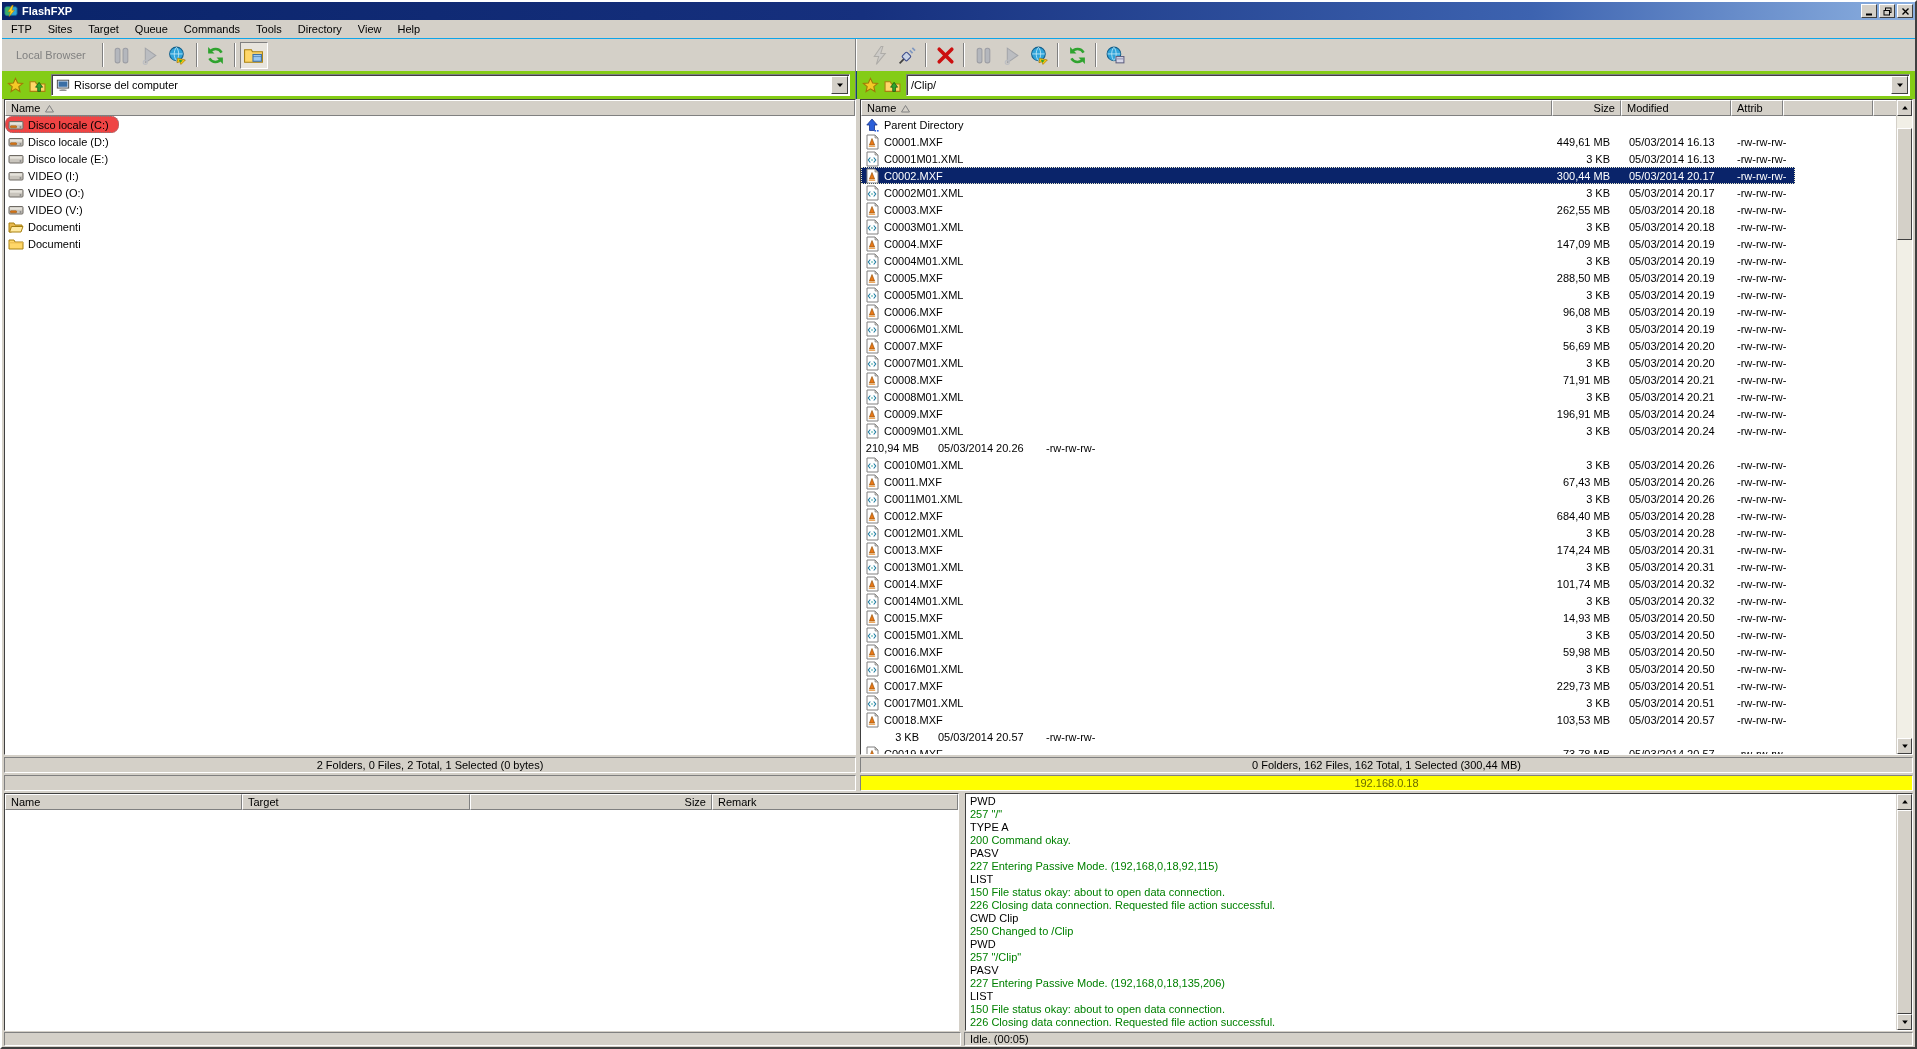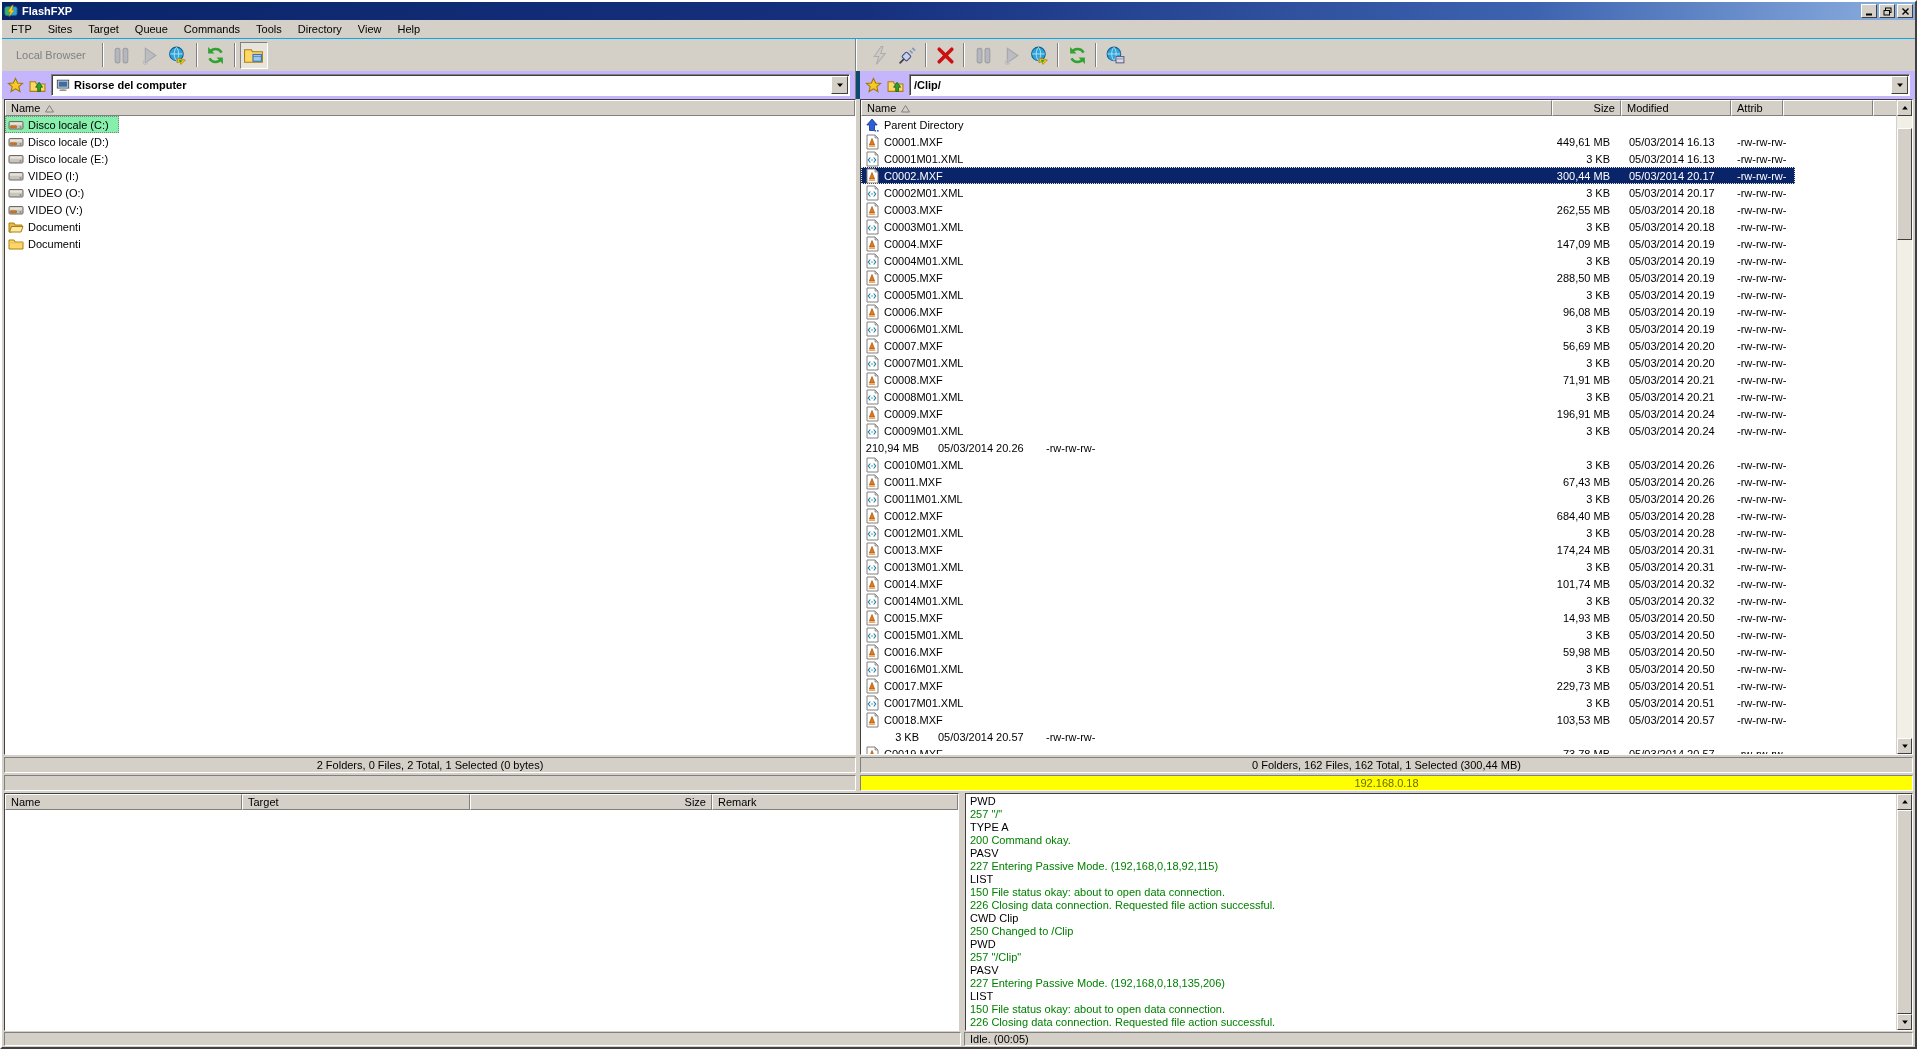--- a/index.html
+++ b/index.html
@@ -32,24 +32,24 @@
   .toolbar.tleft{width:854px;flex:none;border-right:1px solid #808080;}
   .toolbar.tright{flex:1;border-left:1px solid #fff;padding-left:8px;}
   .local-browser-btn{color:#808080;height:24px;display:flex;align-items:center;padding:0 12px 0 10px;}
   .tb-btn{width:28px;height:27px;display:flex;align-items:center;justify-content:center;border:1px solid transparent;}
   .tb-btn .icon{width:21px;height:21px;}
   .tb-btn .icon svg{width:21px;height:21px;}
   .tb-btn.disabled{opacity:.5;filter:grayscale(55%);}
   .tb-btn.pressed{border-color:#808080 #fff #fff #808080;background:#E7E4DD;}
   .tb-sep{width:2px;height:24px;border-left:1px solid #808080;border-right:1px solid #fff;margin:0 4px;}
   
-  .path-row{height:28px;flex:none;display:flex;align-items:center;background:#c4b5fd;font-weight:bold;}
+  .path-row{height:28px;flex:none;display:flex;align-items:center;background:#84cc16;}
   .path-sec{display:flex;align-items:center;gap:5px;padding:0 5px;height:100%;}
   .path-sec.pleft{width:854px;flex:none;border-right:1px solid #808080;}
-  .path-sec.pright{flex:1;border-left:4px solid #0c4a6e;}
+  .path-sec.pright{flex:1;border-left:1px solid #0c4a6e;}
   .flat-ico{width:17px;height:17px;display:inline-flex;}
   .flat-ico svg{width:17px;height:17px;}
   .combo{flex:1;height:22px;background:#fff;border:1px solid;border-color:#808080 #fff #fff #808080;
     box-shadow:inset 1px 1px 0 #404040;display:flex;align-items:center;gap:4px;padding-left:4px;position:relative;}
   .combo .cicon{width:14px;height:14px;display:inline-flex;}
   .combo .cicon svg{width:14px;height:14px;}
   .combo .arrow{position:absolute;right:1px;top:1px;bottom:1px;width:17px;background:#D4D0C8;
     border:1px solid;border-color:#fff #404040 #404040 #fff;display:flex;align-items:center;justify-content:center;}
   .combo .arrow svg{width:8px;height:8px;}
   
@@ -68,21 +68,21 @@
   .hc-size{width:69px;justify-content:flex-end;}
   .hc-mod{width:110px;}
   .hc-attr{width:52px;}
   .hc-fill1{width:90px;}
   .hc-fill2{flex:1;}
   .hc-localname{flex:1;}
   .rows{flex:1;overflow:hidden;position:relative;background:#fff;}
   .icon{width:16px;height:16px;flex:none;display:inline-flex;}
   .icon svg{width:16px;height:16px;}
   .lrow{height:17px;display:flex;align-items:center;gap:4px;padding-left:3px;width:max-content;padding-right:10px;}
-  .lrow.focused{background:#86efac;outline:1px dotted #808080;outline-offset:-1px;}
+  .lrow.focused{background:#ef4444;outline:1px dotted #808080;outline-offset:-1px;border-radius:8px;}
   .rrow{height:17px;display:flex;align-items:center;width:934px;}
   .rrow.selected{background:#0A246A;color:#fff;outline:1px dotted #E8E8C8;outline-offset:-1px;}
   .c-name{width:691px;display:flex;align-items:center;gap:4px;padding-left:3px;overflow:hidden;white-space:nowrap;}
   .c-size{width:69px;text-align:right;padding-right:11px;white-space:nowrap;}
   .c-mod{width:110px;padding-left:8px;white-space:nowrap;}
   .c-attr{width:64px;padding-left:6px;white-space:nowrap;}
   
   .vscroll{position:absolute;right:0;top:0;bottom:0;width:16px;background:#F1EFE6;border-left:1px solid #D4D0C8;}
   .sbtn{position:absolute;left:0;right:0;height:16px;background:#D4D0C8;border:1px solid;
     border-color:#fff #404040 #404040 #fff;display:flex;align-items:center;justify-content:center;}

